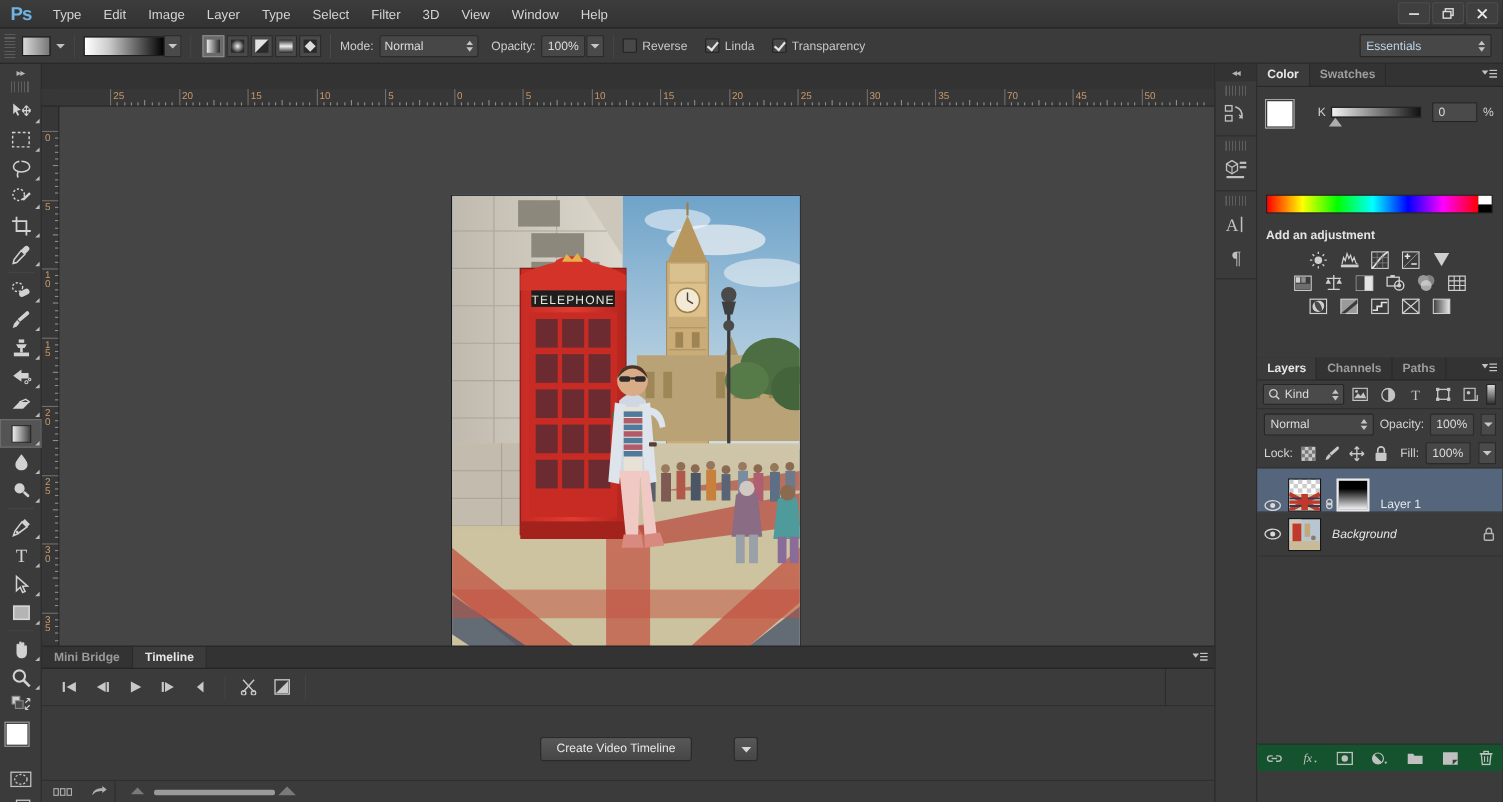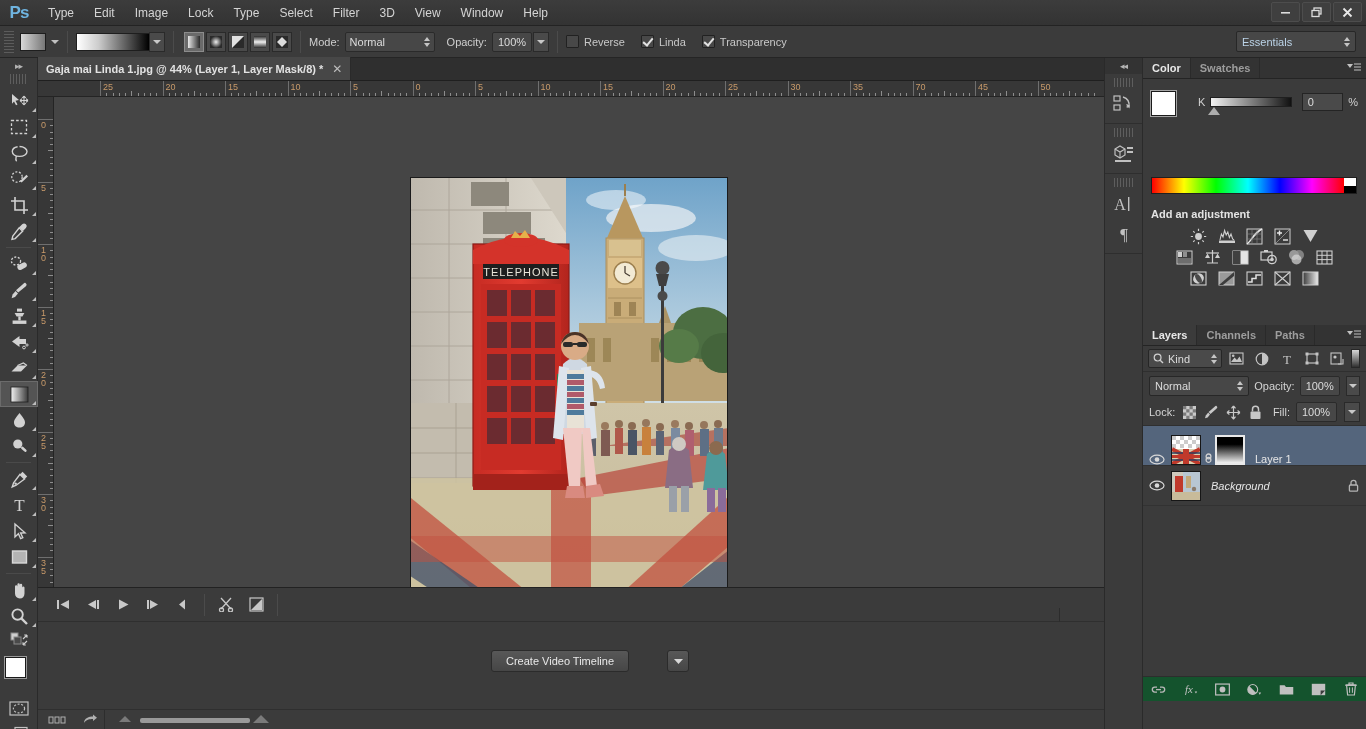--- a/index.html
+++ b/index.html
@@ -305,21 +305,21 @@
 <body>
 
 <div class="app">
 
   <div class="titlebar">
     <div class="ps-logo">Ps</div>
     <div class="menubar">
       <div class="menu-item">Type</div>
       <div class="menu-item">Edit</div>
       <div class="menu-item">Image</div>
-      <div class="menu-item">Lock</div>
+      <div class="menu-item">Layer</div>
       <div class="menu-item">Type</div>
       <div class="menu-item">Select</div>
       <div class="menu-item">Filter</div>
       <div class="menu-item">3D</div>
       <div class="menu-item">View</div>
       <div class="menu-item">Window</div>
       <div class="menu-item">Help</div>
     </div>
     <div class="win-btns">
       <div class="win-btn">
@@ -612,26 +612,20 @@
       <svg width="19" height="17" viewBox="0 0 19 17">
           <rect x="5" y="1.5" width="12" height="10" fill="none" stroke="#c2c2c2" stroke-width="1.2"></rect>
           <rect x="1.5" y="5" width="12" height="10" fill="#4a4a4a" stroke="#c2c2c2" stroke-width="1.2"></rect>
         </svg>
 
     </div>
   </div>
 
   <div class="doc-area">
 
-    <div class="tabstrip">
-      <div class="doctab">
-        <span>Gaja mai Linda 1.jpg @ 44% (Layer 1, Layer Mask/8) *</span>
-        <span class="x">✕</span>
-      </div>
-    </div>
 
     <div class="ruler-corner"></div>
 
     <div class="ruler-h">
       <div id="hruler">
           <div class="rtick" style="left:62px;top:0;width:1px;height:16px;background:#6f6f6f"></div>
           <div class="rlabel" style="left:65px;top:1px;">25</div>
           <div class="rtick" style="left:68.25px;top:12px;width:1px;height:4px;"></div>
           <div class="rtick" style="left:74.5px;top:12px;width:1px;height:4px;"></div>
           <div class="rtick" style="left:80.75px;top:12px;width:1px;height:4px;"></div>
@@ -1107,20 +1101,30 @@
       <div class="sb-doc">Doc: 1,98M/5,31M</div>
       <div class="sb-play">
         <svg width="10" height="11" viewBox="0 0 10 11">
             <path d="M1 1 L8 5.5 L1 10 Z" fill="#d2d2d2"></path>
           </svg>
       </div>
     </div>
   </div>
 
   <div class="timeline-panel">
+    <div class="tl-tabs">
+      <div class="tl-tab">Mini Bridge</div>
+      <div class="tl-tab active">Timeline</div>
+      <div class="tl-menu">
+        <svg width="14" height="10" viewBox="0 0 14 10">
+            <path d="M0 1 L6 1 L3 5 Z" fill="#c2c2c2"></path>
+            <path d="M7 1 H14 M7 4 H14 M7 7 H14" stroke="#c2c2c2" stroke-width="1.2"></path>
+          </svg>
+      </div>
+    </div>
     <div class="tl-toolbar">
       <div class="tl-btn">
         <svg width="16" height="13" viewBox="0 0 16 13">
             <rect x="2" y="2" width="2" height="9" fill="#c8c8c8"></rect>
             <path d="M14 2 L5.5 6.5 L14 11 Z" fill="#c8c8c8"></path>
           </svg>
       </div>
       <div class="tl-btn">
         <svg width="16" height="13" viewBox="0 0 16 13">
             <path d="M11 2 L3 6.5 L11 11 Z" fill="#c8c8c8"></path>

